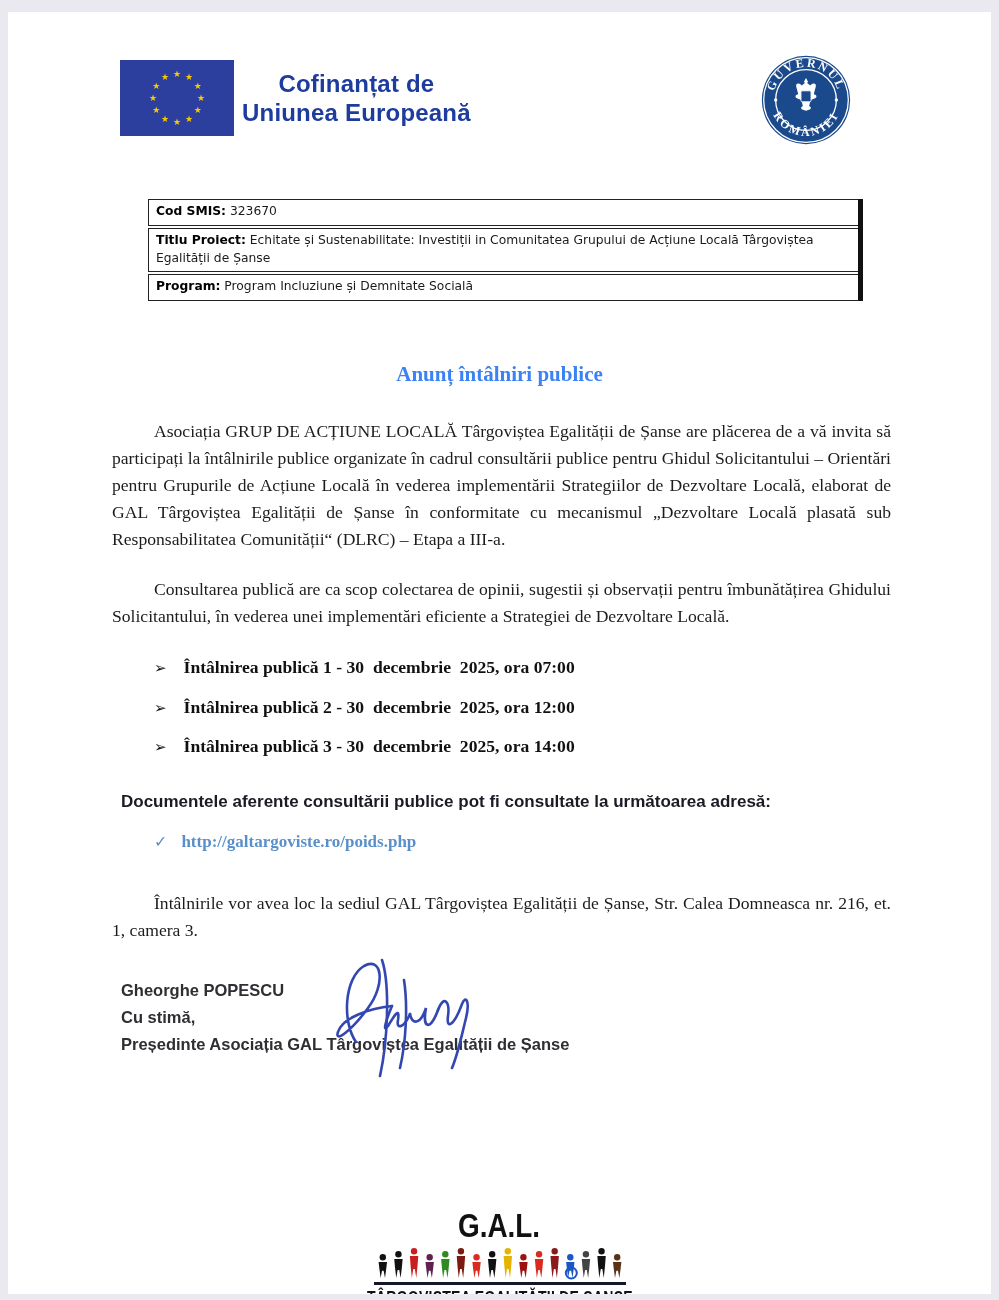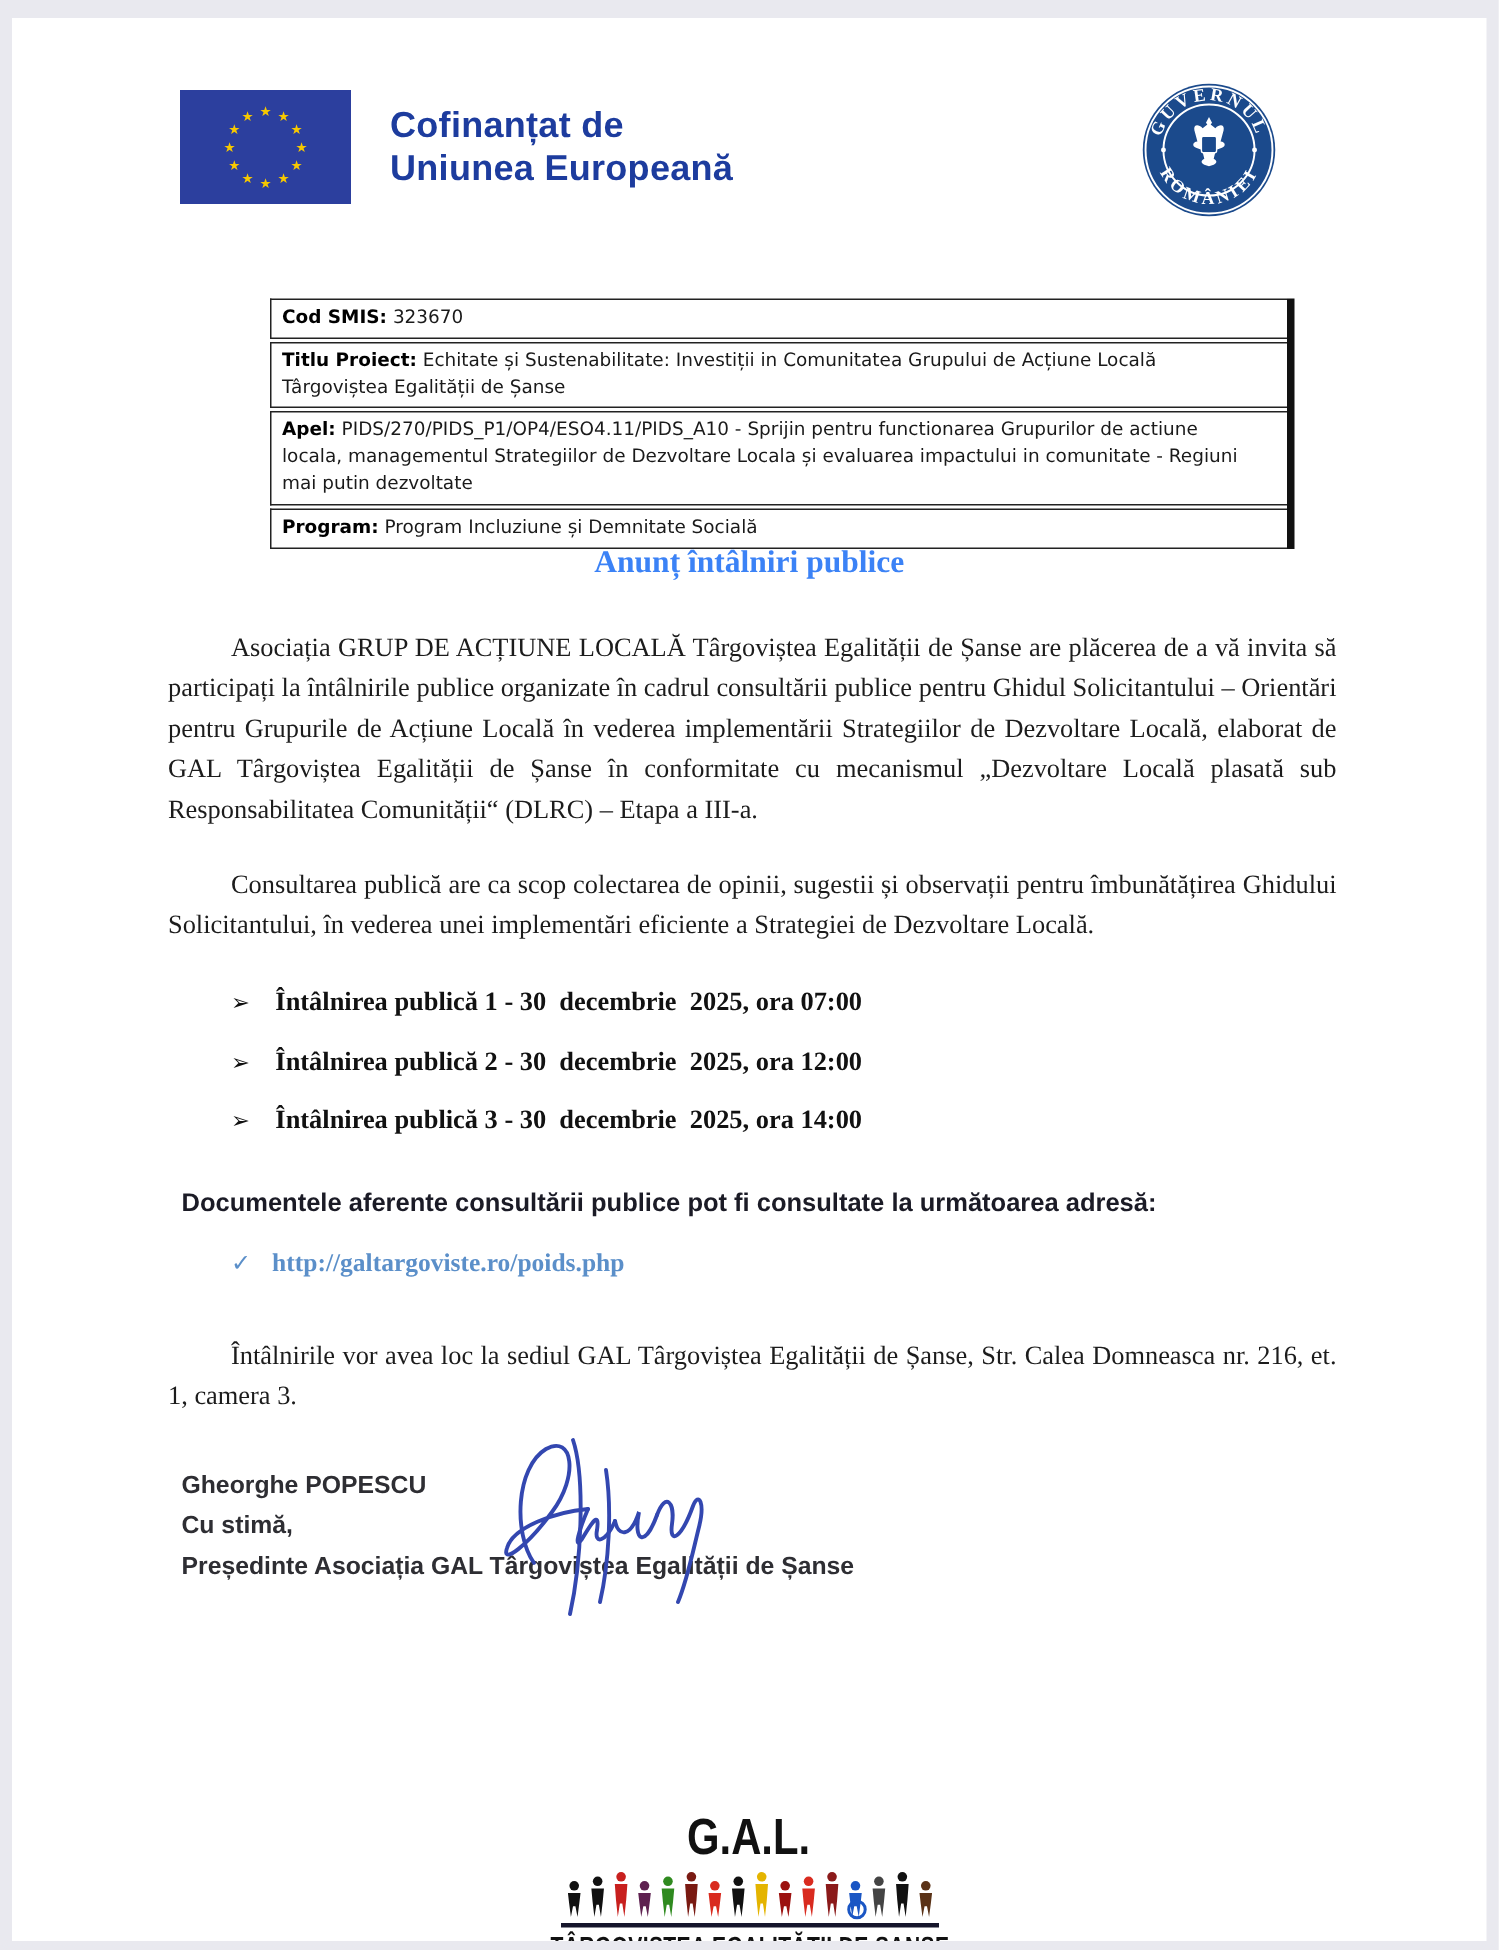--- a/index.html
+++ b/index.html
@@ -8,31 +8,31 @@
   .page {
     position: absolute; left: 8px; top: 12px; width: 983px; height: 1282px;
     background: #ffffff; overflow: hidden;
   }
 
   
   .header { position: absolute; left: 0; top: 0; width: 100%; height: 150px; }
   .eu-block { position: absolute; left: 112px; top: 48px; display: flex; align-items: center; }
   .eu-flag { width: 114px; height: 76px; display: block; }
   .eu-text {
-    margin-left: 26px; font-family: "Liberation Sans", sans-serif; font-weight: bold;
-    font-size: 24px; line-height: 1.22; color: #1d3c9e; letter-spacing: 0.2px;
+    margin-left: 8px; font-family: "Liberation Sans", sans-serif; font-weight: bold;
+    font-size: 24px; line-height: 1.22; color: #1d3c9e; letter-spacing: 0.2px; text-align: center;
   }
   .gov-seal { position: absolute; left: 752px; top: 42px; width: 92px; height: 92px; }
 
   
   .ptable { position: absolute; left: 140px; top: 187px; width: 715px; border-right: 5px solid #111; }
   .ptable .row {
     border: 1.5px solid #222; border-right: none; margin-bottom: 2px;
     padding: 3px 17px 4px 7px;
-    font-family: "DejaVu Sans", sans-serif; font-size: 12.3px; line-height: 1.45; color: #1a1a1a; margin-left: 32px;
+    font-family: "DejaVu Sans", sans-serif; font-size: 12.3px; line-height: 1.45; color: #1a1a1a;
   }
   .ptable .row:last-child { margin-bottom: 0; }
   .ptable .lbl { font-weight: bold; color: #000; }
 
   
   .doc-title {
     position: absolute; left: 104px; top: 350px; width: 775px; text-align: center;
     font-size: 21px; font-weight: bold; color: #3b82f6;
   }
   .para {
@@ -137,24 +137,20 @@
   <div class="ptable">
     <div class="row">
       <span class="lbl">Cod SMIS:</span>
       <span>323670</span>
     </div>
     <div class="row">
       <span class="lbl">Titlu Proiect:</span>
       <span>Echitate și Sustenabilitate: Investiții in Comunitatea Grupului de Acțiune Locală Târgoviștea Egalității de Șanse</span>
     </div>
     <div class="row">
-      <span class="lbl">Apel:</span>
-      <span>PIDS/270/PIDS_P1/OP4/ESO4.11/PIDS_A10 - Sprijin pentru functionarea Grupurilor de actiune locala, managementul Strategiilor de Dezvoltare Locala și evaluarea impactului in comunitate - Regiuni mai putin dezvoltate</span>
-    </div>
-    <div class="row">
       <span class="lbl">Program:</span>
       <span>Program Incluziune și Demnitate Socială</span>
     </div>
   </div>
 
   <h1 class="doc-title">Anunț întâlniri publice</h1>
 
   <p class="para indent p1">Asociația GRUP DE ACȚIUNE LOCALĂ Târgoviștea Egalității de Șanse are plăcerea de a vă invita să participați la întâlnirile publice organizate în cadrul consultării publice pentru Ghidul Solicitantului – Orientări pentru Grupurile de Acțiune Locală în vederea implementării Strategiilor de Dezvoltare Locală, elaborat de GAL Târgoviștea Egalității de Șanse în conformitate cu mecanismul „Dezvoltare Locală plasată sub Responsabilitatea Comunității“ (DLRC) – Etapa a III-a.</p>
   <p class="para indent p2">Consultarea publică are ca scop colectarea de opinii, sugestii și observații pentru îmbunătățirea Ghidului Solicitantului, în vederea unei implementări eficiente a Strategiei de Dezvoltare Locală.</p>
 

